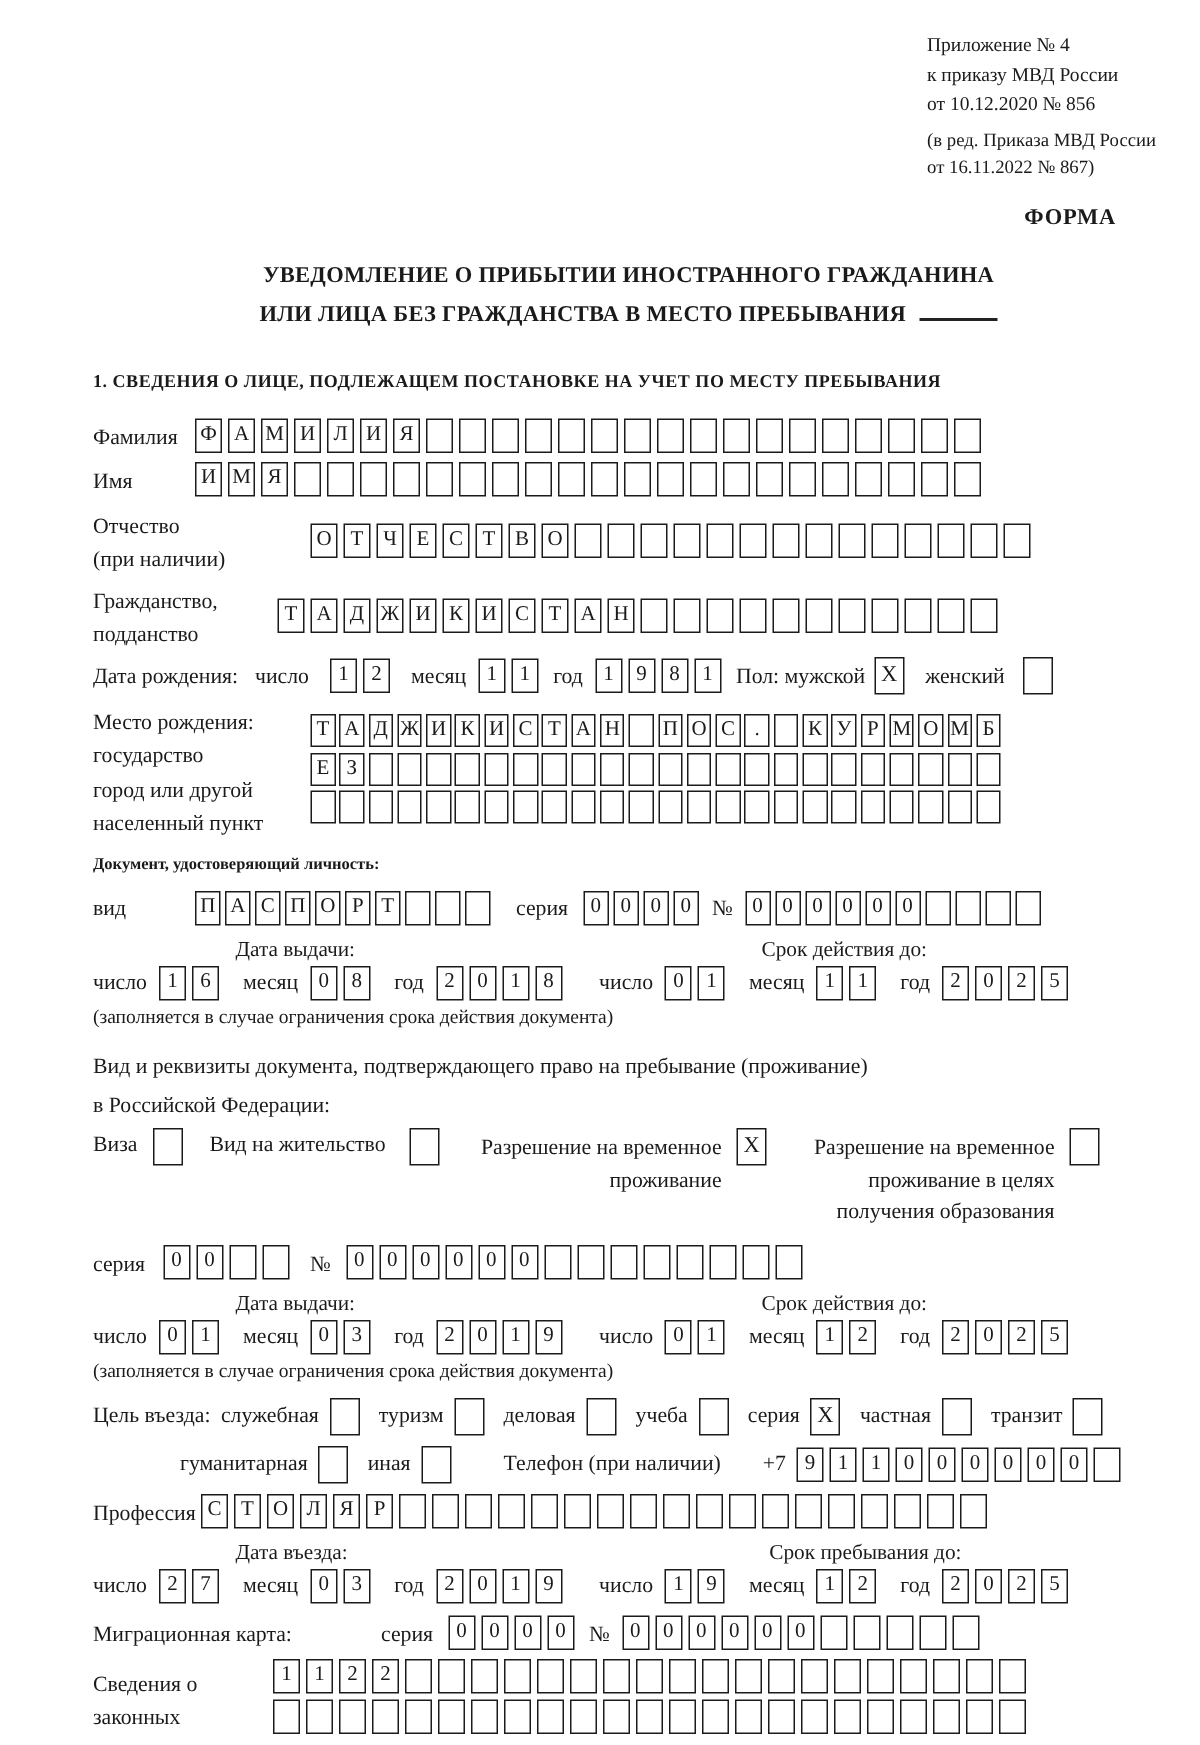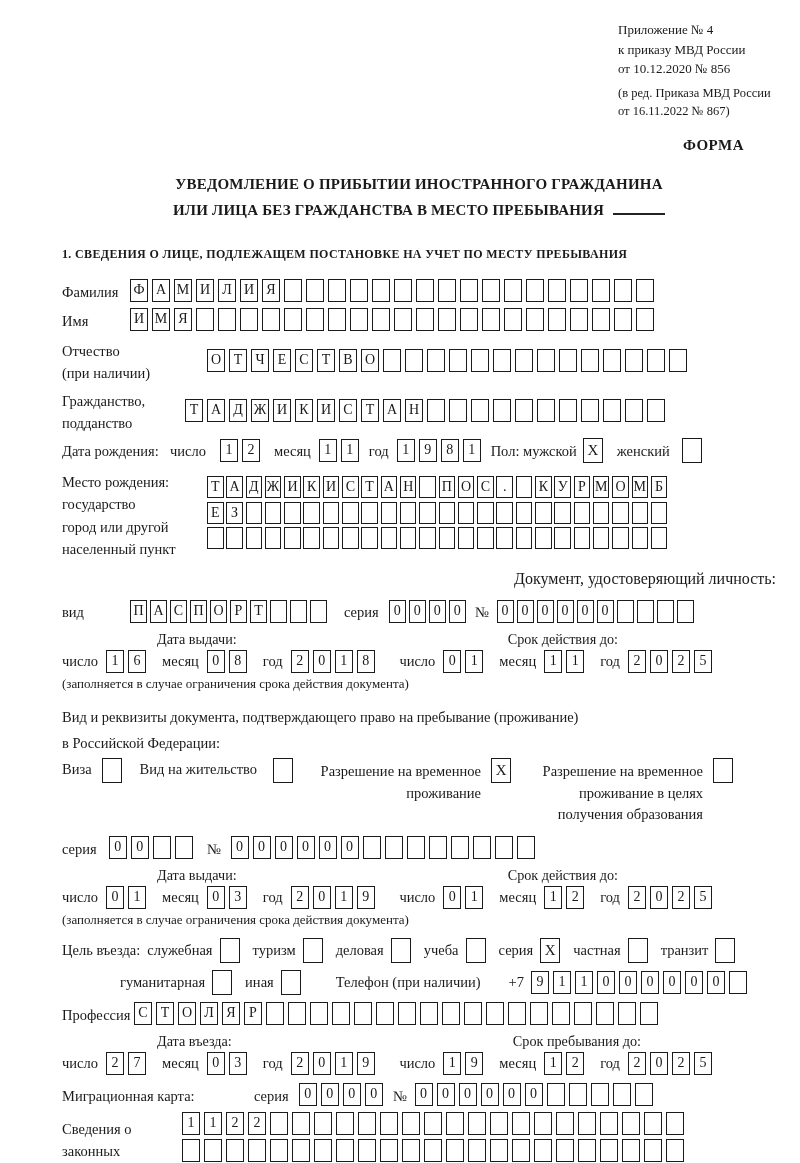--- a/index.html
+++ b/index.html
@@ -36,21 +36,21 @@
   .tight .cell { width:16.5px; height:22px; margin-right:2.8px; line-height:19px; }
   .colrows > .cells { margin-bottom:3.5px; }
 
   .cb {
     display:inline-block; flex:0 0 auto; width:20px; height:25px;
     border:1.7px solid #1b1b1b; text-align:center; line-height:23px; font-size:15px; background:#fff;
   }
   .dl { flex:0 0 auto; padding-top:3px; margin-right:8px; }
   .gap6 { margin-left:6px; } .gap10 { margin-left:10px; } .gap14 { margin-left:14px; } .gap18 { margin-left:18px; }
 
-  .docheading { margin-top:9px; text-align:right; font-weight:normal; font-size:16px; }
+  .docheading { margin-top:9px; text-align:left; font-weight:bold; font-size:11px; }
 
   .dheads { display:flex; margin-top:8px; font-size:14.2px; }
   .daterow { display:flex; align-items:flex-start; margin-top:2px; }
   .dgroup { display:flex; align-items:flex-start; }
   .dgroup .cells { margin-right:12px; }
   .dg-right { margin-left:auto; margin-right:48px; }
   .note { margin-top:3px; text-align:left; padding-right:34px; font-size:13px; }
 
   .intro { margin-top:12px; line-height:1.8; }
 

